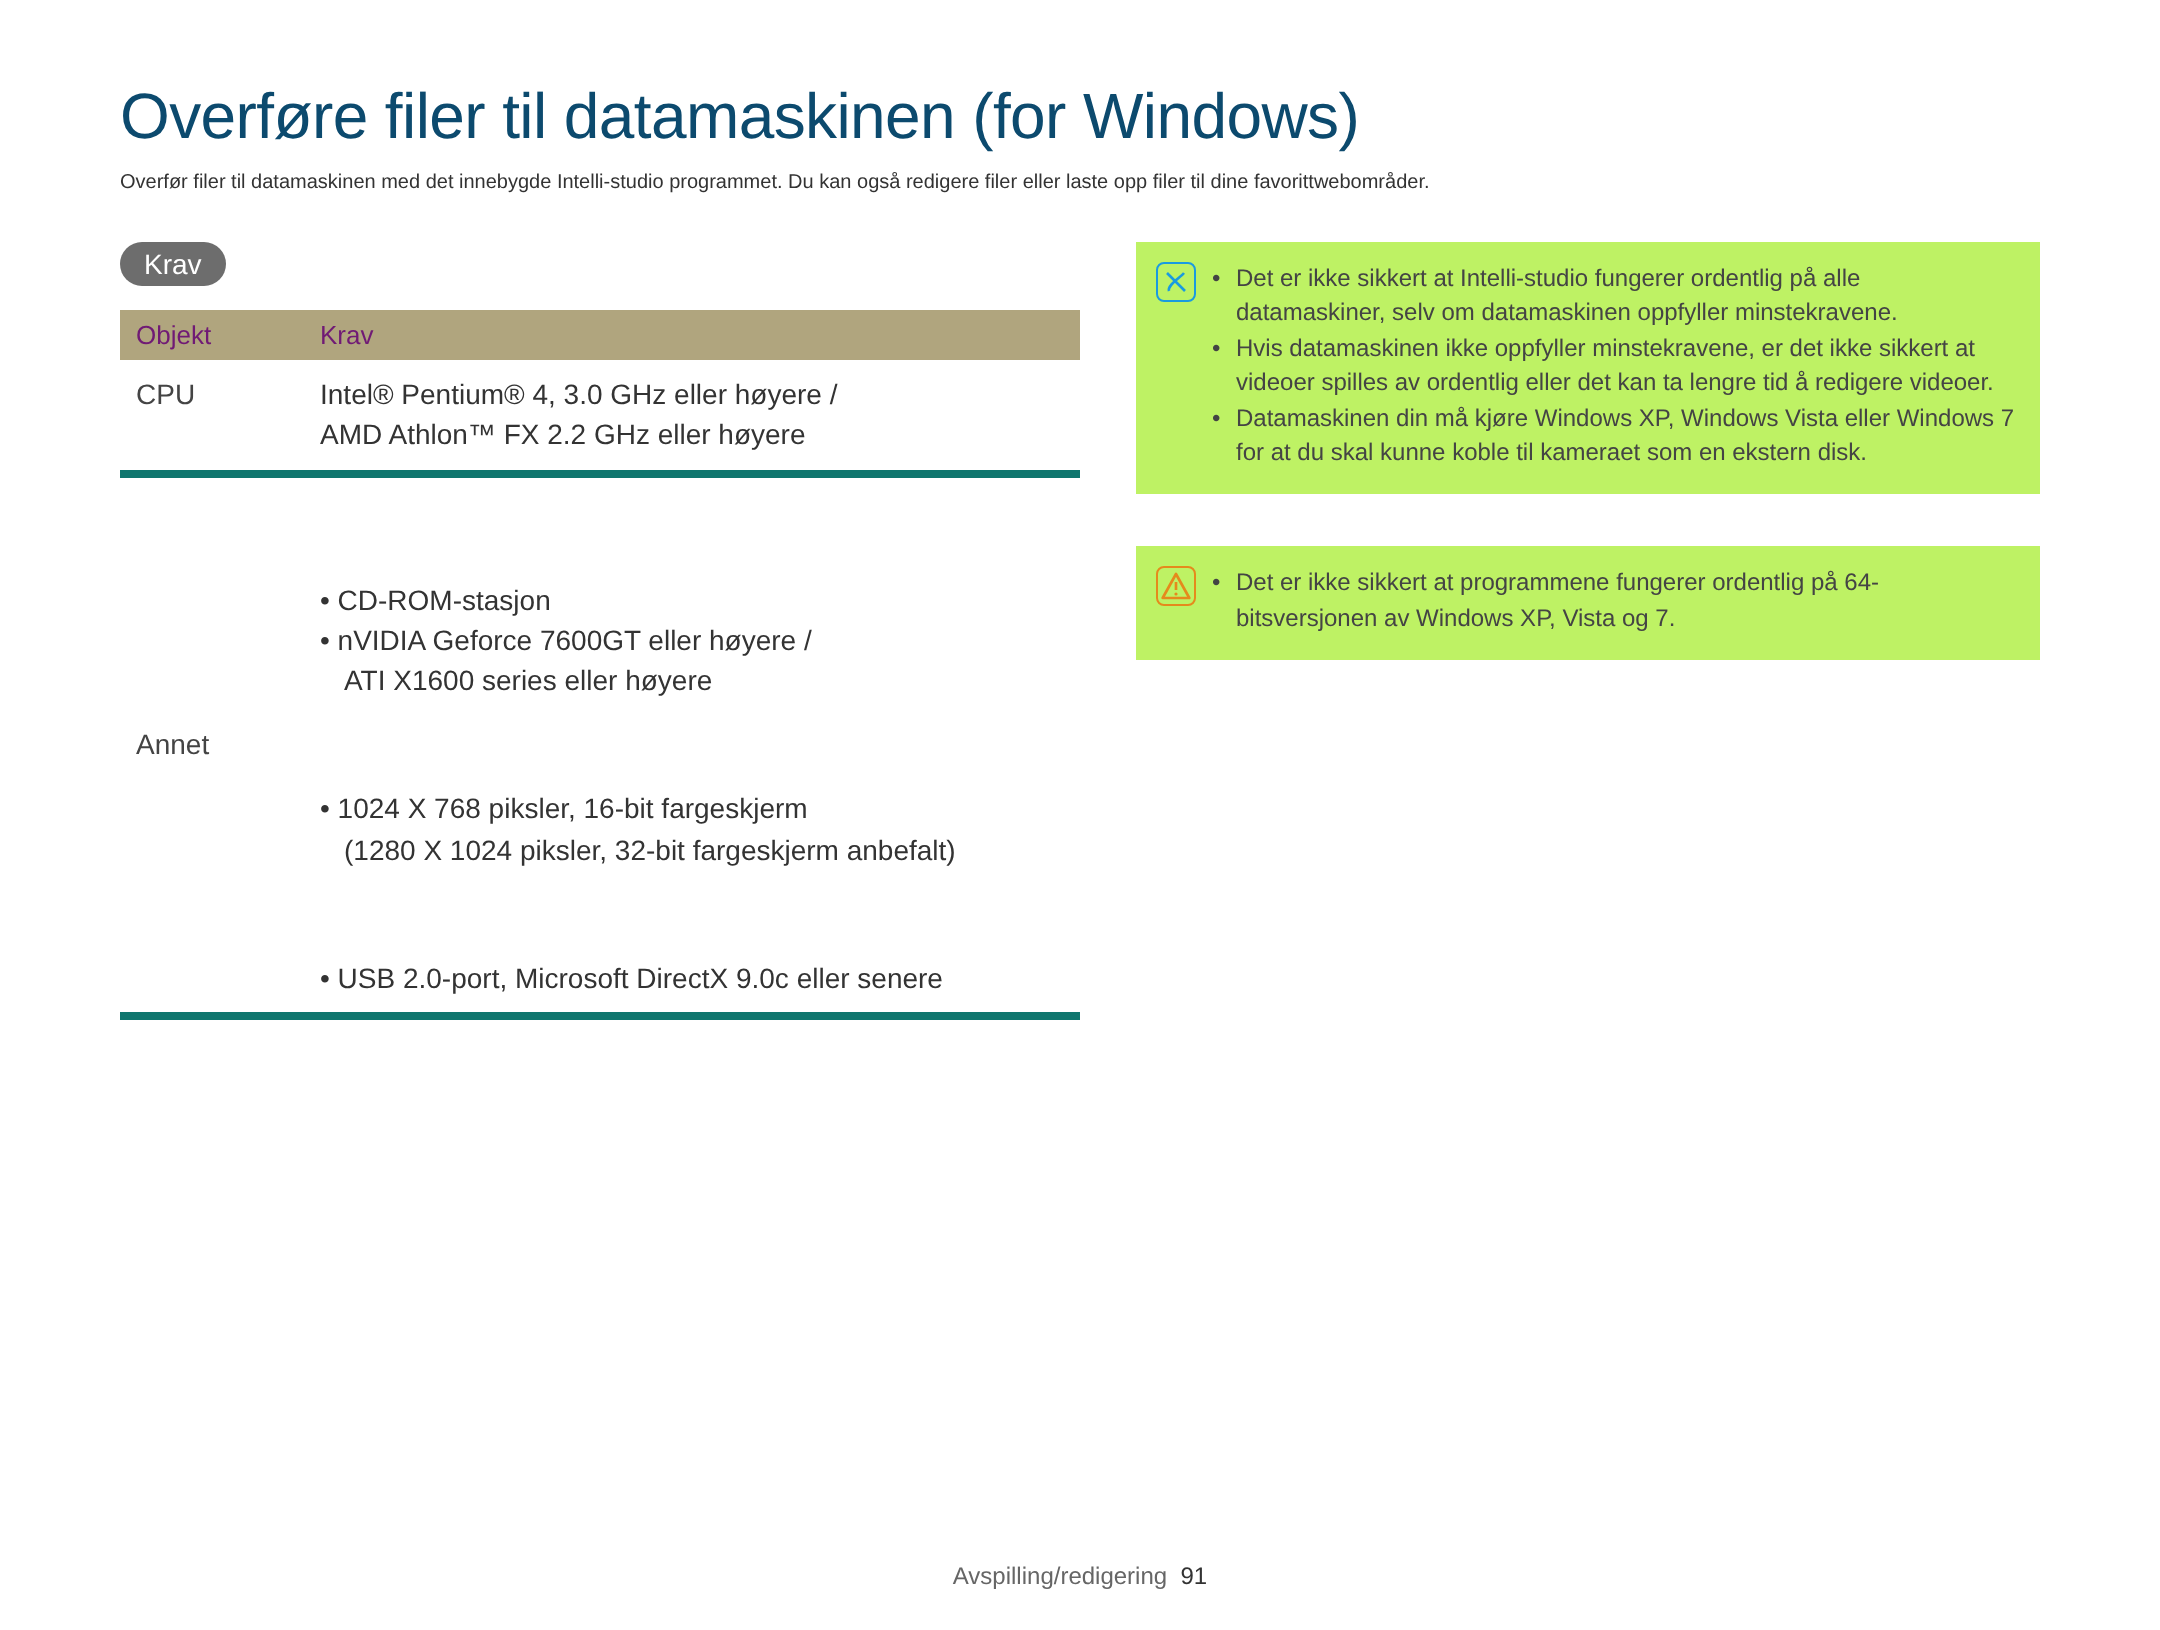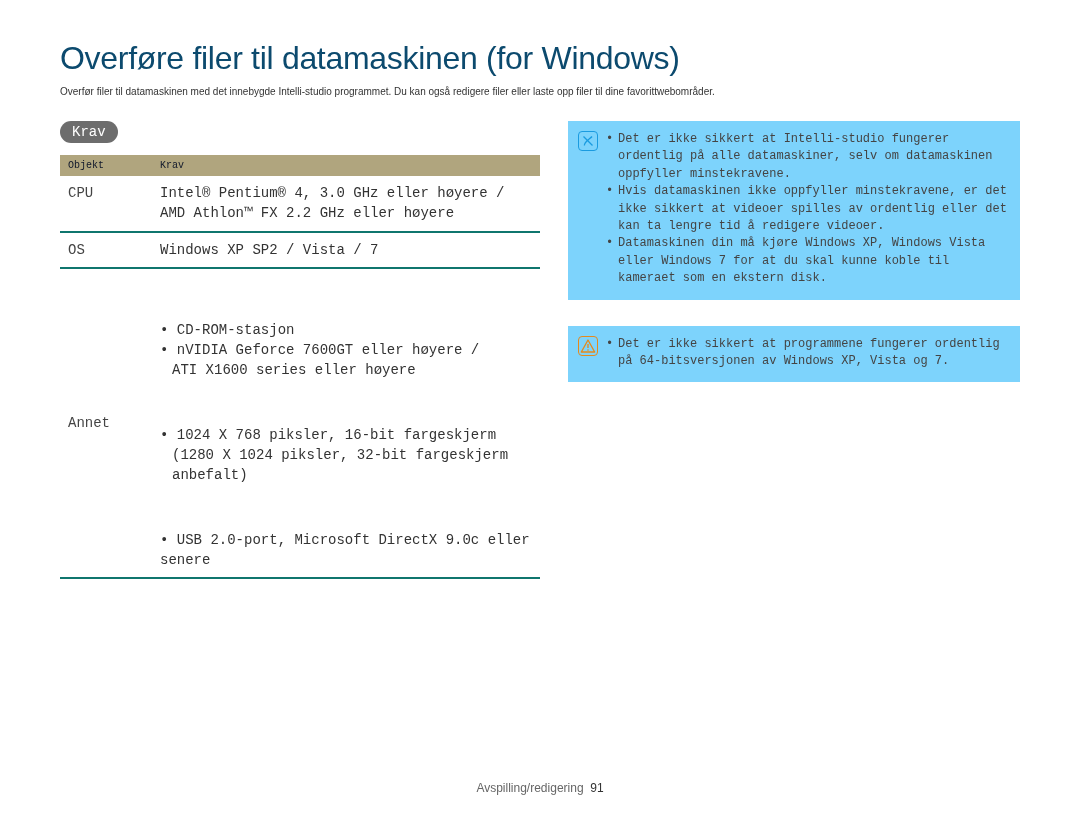--- a/index.html
+++ b/index.html
@@ -22,21 +22,20 @@
   .intro {
     font-size: 10px;
     line-height: 1.4;
     color: #333;
     margin-bottom: 22px;
   }
   .columns {
     display: flex;
     gap: 28px;
     align-items: flex-start;
-    font-family: Liberation Mono, monospace;
   }
   .col-left { width: 480px; flex: none; }
   .col-right { flex: 1; }
 
   .section-label {
     display: inline-block;
     background: #6d6d6d;
     color: #fff;
     font-size: 14px;
     padding: 3px 12px;
@@ -44,40 +43,40 @@
     margin-bottom: 12px;
   }
 
   table.req {
     width: 100%;
     border-collapse: collapse;
     font-size: 14px;
   }
   table.req th {
     background: #b0a57e;
-    color: #0f172a;
+    color: #701a75;
     font-weight: 400;
     text-align: left;
     padding: 5px 8px;
-    font-size: 10px;
+    font-size: 13px;
   }
   table.req td {
-    border-bottom: 2px solid #0f766e;
+    border-bottom: 4px solid #0f766e;
     padding: 7px 8px;
     vertical-align: top;
     line-height: 1.45;
     color: #333;
   }
   table.req td:first-child { width: 92px; color: #444; }
   table.req ul { list-style: none; padding: 0; margin-top: 44px; }
   table.req ul li::before { content: "• "; }
   .sub { padding-left: 12px; }
 
   .note-box {
-    background: #7dd3fc;
+    background: #bef264;
     border-radius: 0;
     padding: 10px 12px 12px 10px;
     font-size: 12px;
     line-height: 1.45;
     color: #444;
     display: flex;
     gap: 8px;
     margin-bottom: 26px;
   }
   .note-box .icon-wrap { flex: none; }
@@ -123,24 +122,20 @@
           <th>Krav</th>
         </tr>
       </thead>
       <tbody>
         <tr>
           <td>CPU</td>
           <td>
             <span>Intel® Pentium® 4, 3.0 GHz eller høyere /</span><br>
             <span>AMD Athlon™ FX 2.2 GHz eller høyere</span>
           </td>
-        </tr>
-        <tr>
-          <td>OS</td>
-          <td>Windows XP SP2 / Vista / 7</td>
         </tr>
         <tr>
           <td style="vertical-align:middle">Annet</td>
           <td>
             <ul>
               <li>CD-ROM-stasjon</li>
               <li><span>nVIDIA Geforce 7600GT eller høyere /</span></li>
             </ul>
             <div class="sub">ATI X1600 series eller høyere</div>
             <ul>

